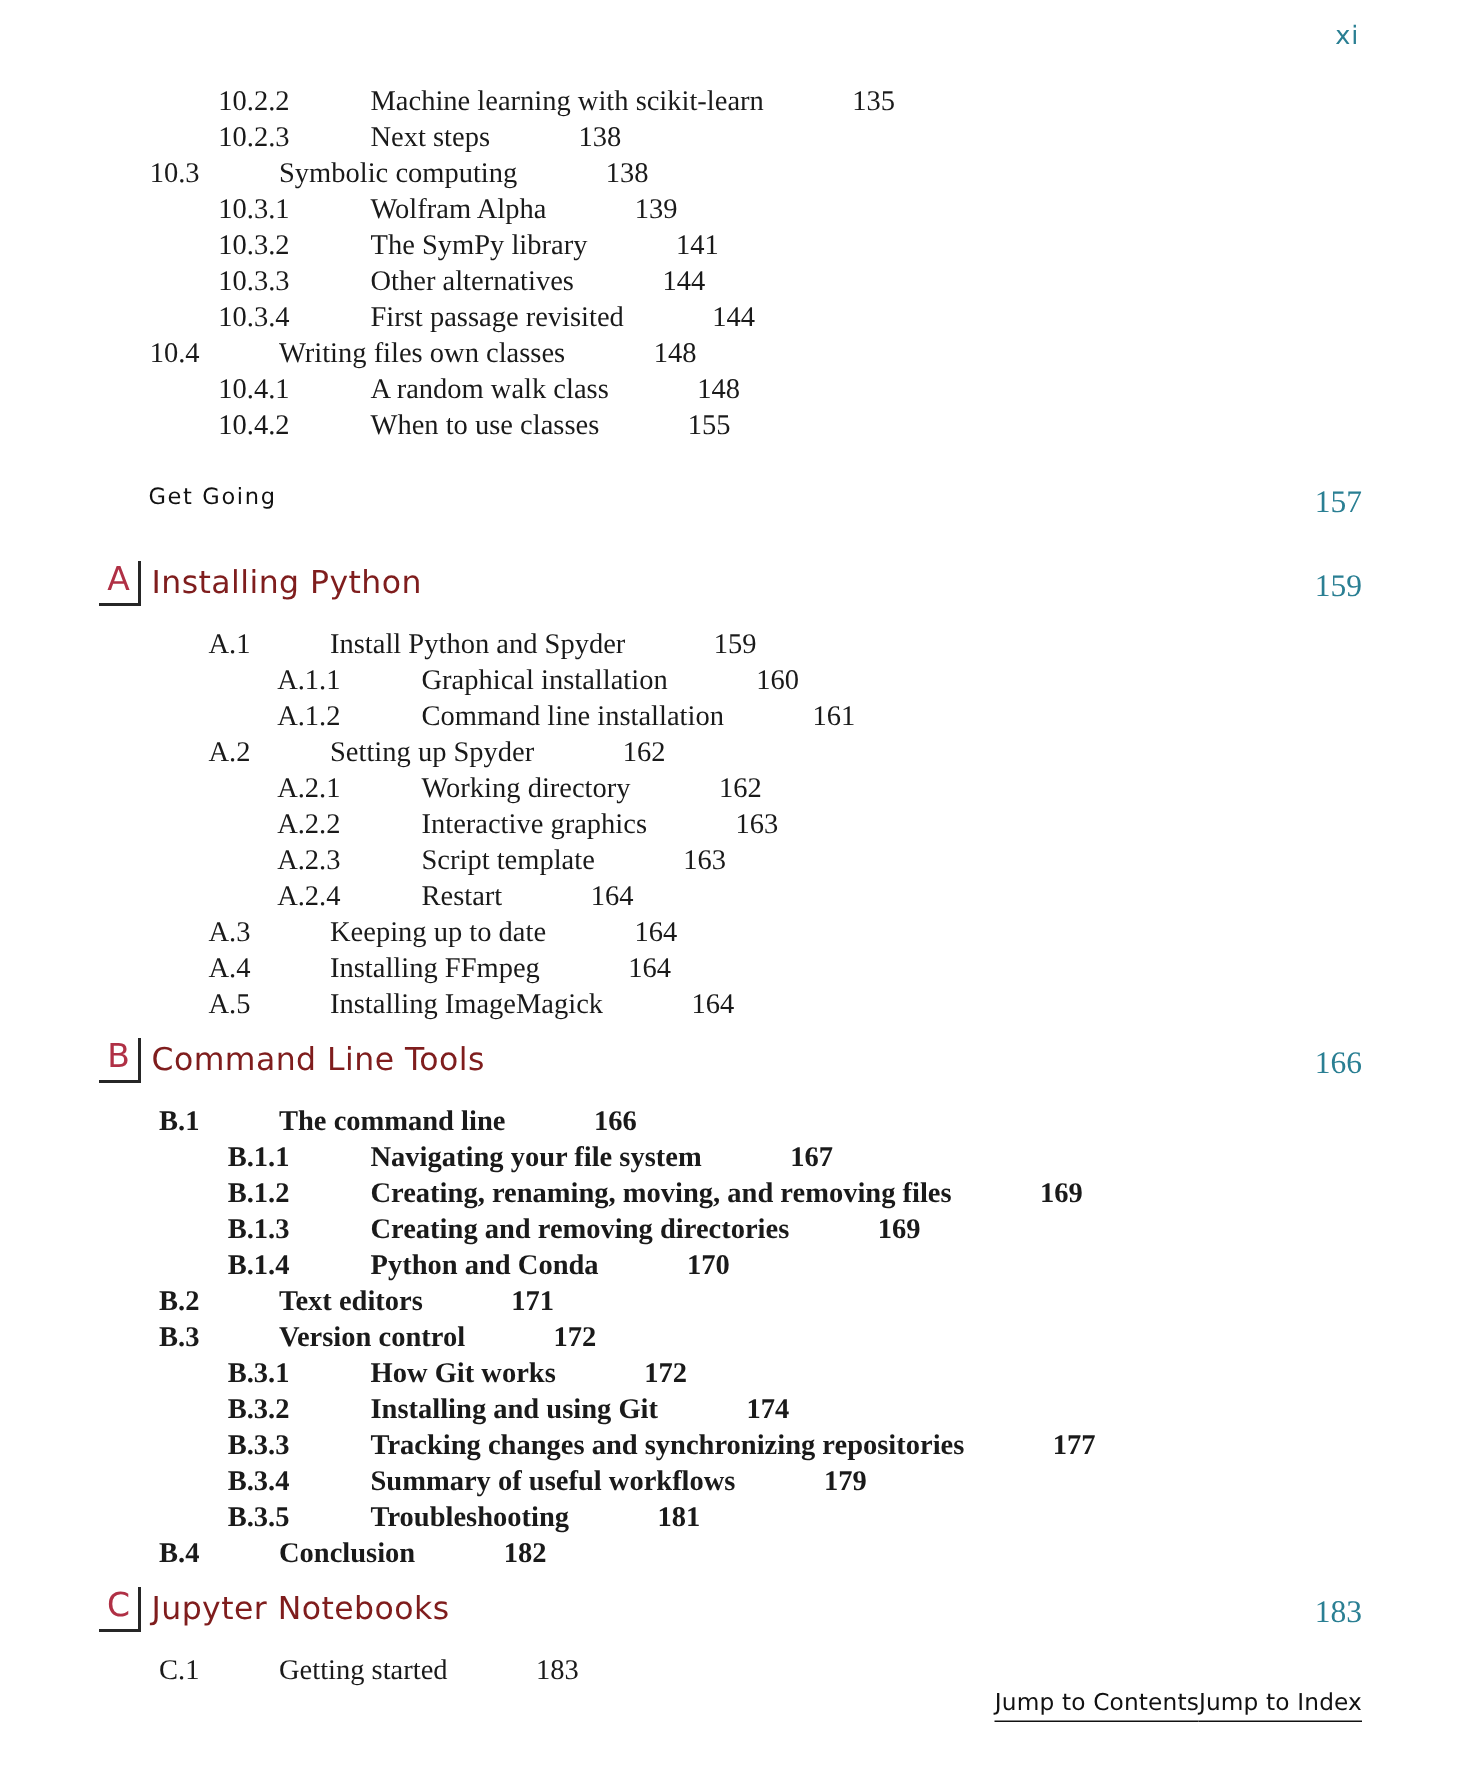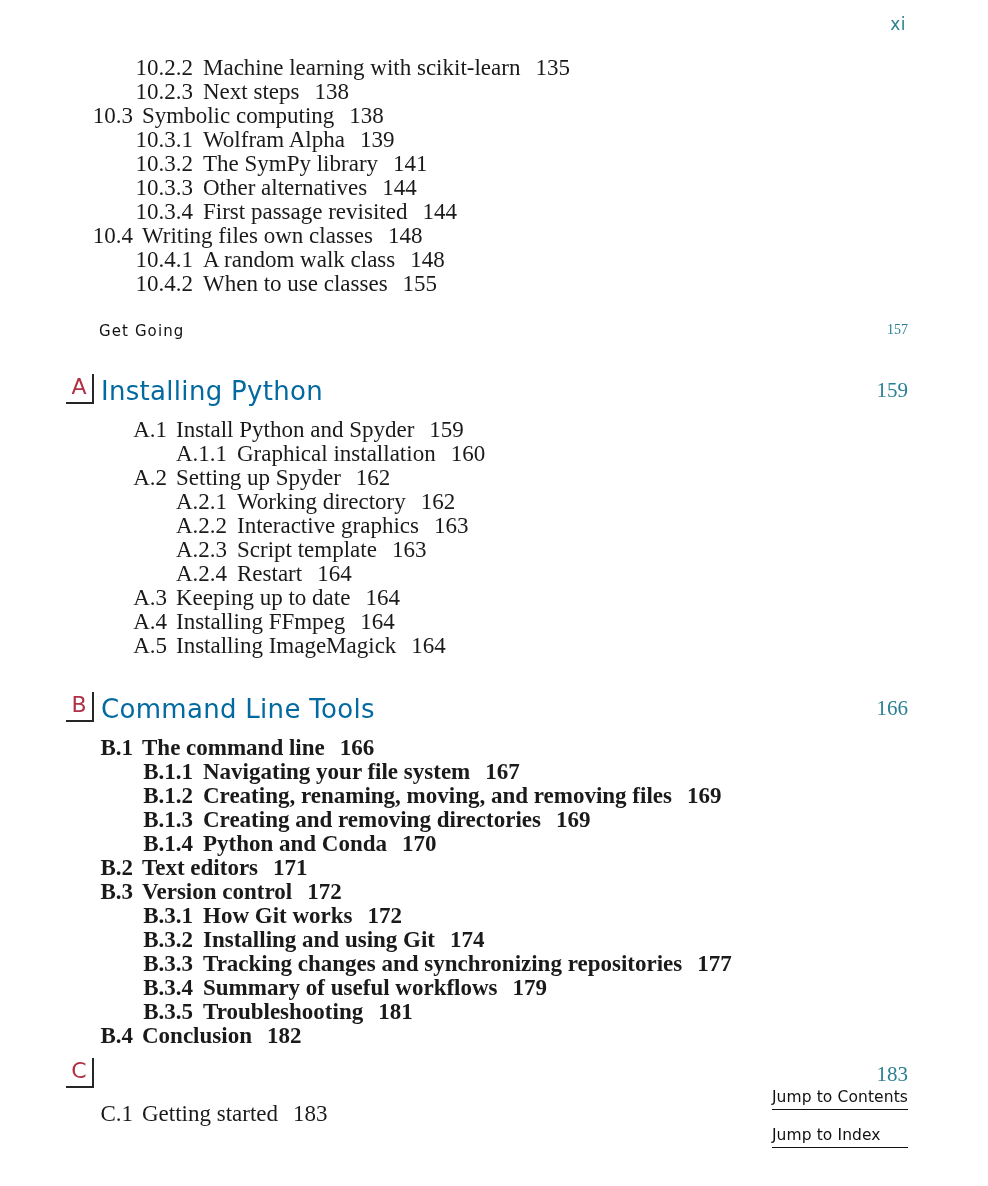--- a/index.html
+++ b/index.html
@@ -32,22 +32,23 @@
   .toc {
     position: absolute;
     left: 0;
     right: 0;
     top: 56px;
   }
   .toc-row {
     display: flex;
     align-items: flex-start;
     height: 24px;
-    font-size: 23px;
+    font-size: 19px;
     line-height: 24px;
+    gap: 44px;
   }
   .toc-row .num {
     width: 0;
     flex: 0 0 auto;
     text-align: right;
     white-space: nowrap;
   }
   
   .lvl2 .num {
     width: 133px;
@@ -84,21 +85,21 @@
   .part-head .pt-title {
     margin-left: 99px;
     font-size: 15px;
     font-weight: 400;
     letter-spacing: 1.1px;
     color: #111111;
   }
   .part-head .pt-pg {
     position: absolute;
     right: 80px;
-    font-size: 14px;
+    font-size: 21px;
     color: #2a7f93;
     font-family: "Liberation Serif", "DejaVu Serif", serif;
   }
 
   
   .apx-head {
     position: absolute;
     left: 0;
     right: 0;
     height: 40px;
@@ -123,43 +124,42 @@
     color: #b03045;
     line-height: 1;
     position: relative;
     top: -1px;
   }
   .apx-head .apx-title {
     position: absolute;
     left: 101px;
     top: 2px;
     font-family: "DejaVu Sans", "Liberation Sans", sans-serif;
-    font-size: 26px;
+    font-size: 21px;
     font-weight: 400;
     letter-spacing: 0.3px;
-    color: #0369a1;
+    color: #7f1d1d;
   }
   .apx-head .apx-pg {
     position: absolute;
     right: 80px;
     top: 4px;
     font-size: 21px;
     color: #2a7f93;
     font-family: "Liberation Serif", "DejaVu Serif", serif;
   }
 
   
   .footer {
     position: absolute;
     right: 80px;
     bottom: 38px;
     display: flex;
-    gap: 16px;
-    font-family: "DejaVu Sans", "Liberation Sans", sans-serif;
-    flex-direction: column;
+    gap: 0;
+    font-family: "DejaVu Sans", "Liberation Sans", sans-serif;
   }
   .jump-link {
     font-size: 15.5px;
     color: #111111;
     border-bottom: 1.6px solid #111111;
     padding-bottom: 3px;
     cursor: pointer;
     white-space: nowrap;
     letter-spacing: 0.1px;
   }
@@ -241,20 +241,25 @@
         <div class="toc-row lvl2">
           <span class="num">A.1</span>
           <span class="title">Install Python and Spyder</span>
           <span class="pg">159</span>
         </div>
         <div class="toc-row lvl3">
           <span class="num">A.1.1</span>
           <span class="title">Graphical installation</span>
           <span class="pg">160</span>
         </div>
+        <div class="toc-row lvl3">
+          <span class="num">A.1.2</span>
+          <span class="title">Command line installation</span>
+          <span class="pg">161</span>
+        </div>
         <div class="toc-row lvl2">
           <span class="num">A.2</span>
           <span class="title">Setting up Spyder</span>
           <span class="pg">162</span>
         </div>
         <div class="toc-row lvl3">
           <span class="num">A.2.1</span>
           <span class="title">Working directory</span>
           <span class="pg">162</span>
         </div>
@@ -360,20 +365,21 @@
         <div class="toc-row lvl2">
           <span class="num">B.4</span>
           <span class="title">Conclusion</span>
           <span class="pg">182</span>
         </div>
       </div>
       <div class="apx-head" style="top: 1058px;">
         <div class="apx-mark">
           <span class="letter">C</span>
         </div>
+        <span class="apx-title">Jupyter Notebooks</span>
         <span class="apx-pg">183</span>
       </div>
       <div class="toc" style="top: 1102px;">
         <div class="toc-row lvl2">
           <span class="num">C.1</span>
           <span class="title">Getting started</span>
           <span class="pg">183</span>
         </div>
       </div>
     </div>

